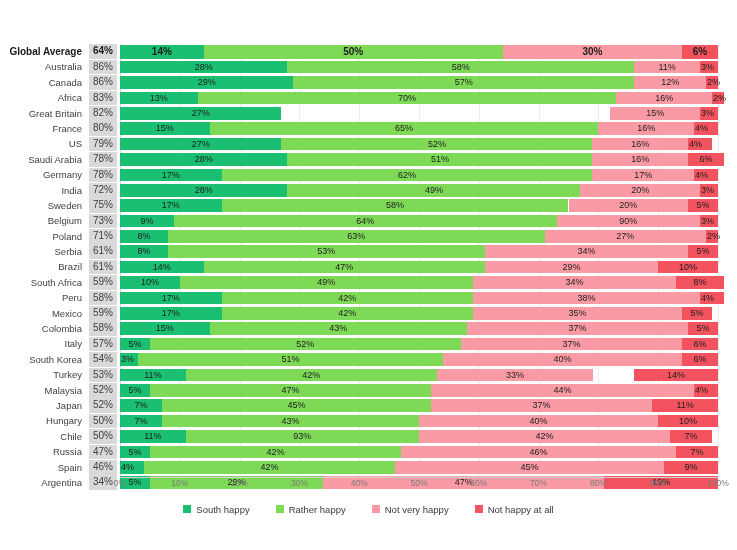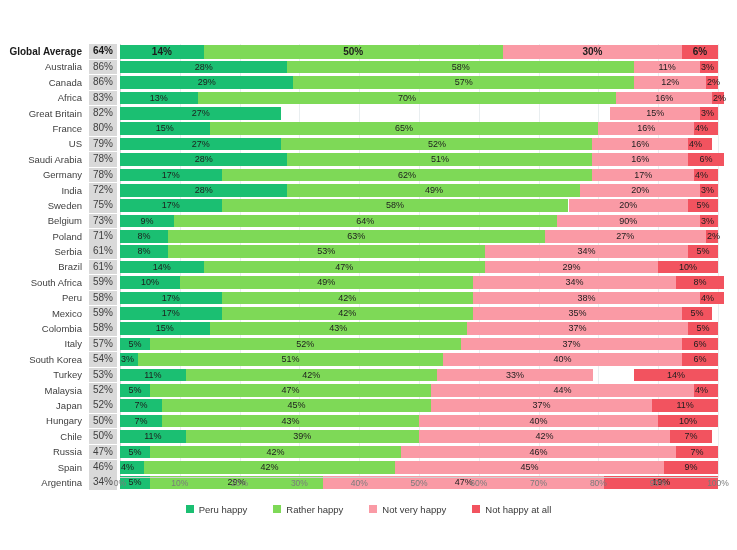--- a/index.html
+++ b/index.html
@@ -579,21 +579,21 @@
         </div>
       </div>
       <div class="row">
         <div class="label">Chile</div>
         <div class="pct">50%</div>
         <div class="bar">
           <div class="seg s0" style="left: 0px; width: 65.78px;">
             <span class="v">11%</span>
           </div>
           <div class="seg s1" style="left: 65.78px; width: 233.22px;">
-            <span class="v">39%</span>
+            <span class="v">93%</span>
           </div>
           <div class="seg s2" style="left: 299px; width: 251.16px;">
             <span class="v">42%</span>
           </div>
           <div class="seg s3" style="left: 550.16px; width: 41.86px;">
             <span class="v">7%</span>
           </div>
         </div>
       </div>
       <div class="row">
@@ -663,21 +663,21 @@
       <div class="tk" style="left: 358.8px;">60%</div>
       <div class="tk" style="left: 418.6px;">70%</div>
       <div class="tk" style="left: 478.4px;">80%</div>
       <div class="tk" style="left: 538.2px;">90%</div>
       <div class="tk" style="left: 598px;">100%</div>
     </div>
 
   <div class="legend" id="legend">
       <div class="item">
         <span class="sw" style="background: rgb(27, 191, 114);"></span>
-        <span class="lt">Peru happy</span>
+        <span class="lt">South happy</span>
       </div>
       <div class="item">
         <span class="sw" style="background: rgb(126, 217, 87);"></span>
         <span class="lt">Rather happy</span>
       </div>
       <div class="item">
         <span class="sw" style="background: rgb(250, 154, 165);"></span>
         <span class="lt">Not very happy</span>
       </div>
       <div class="item">

